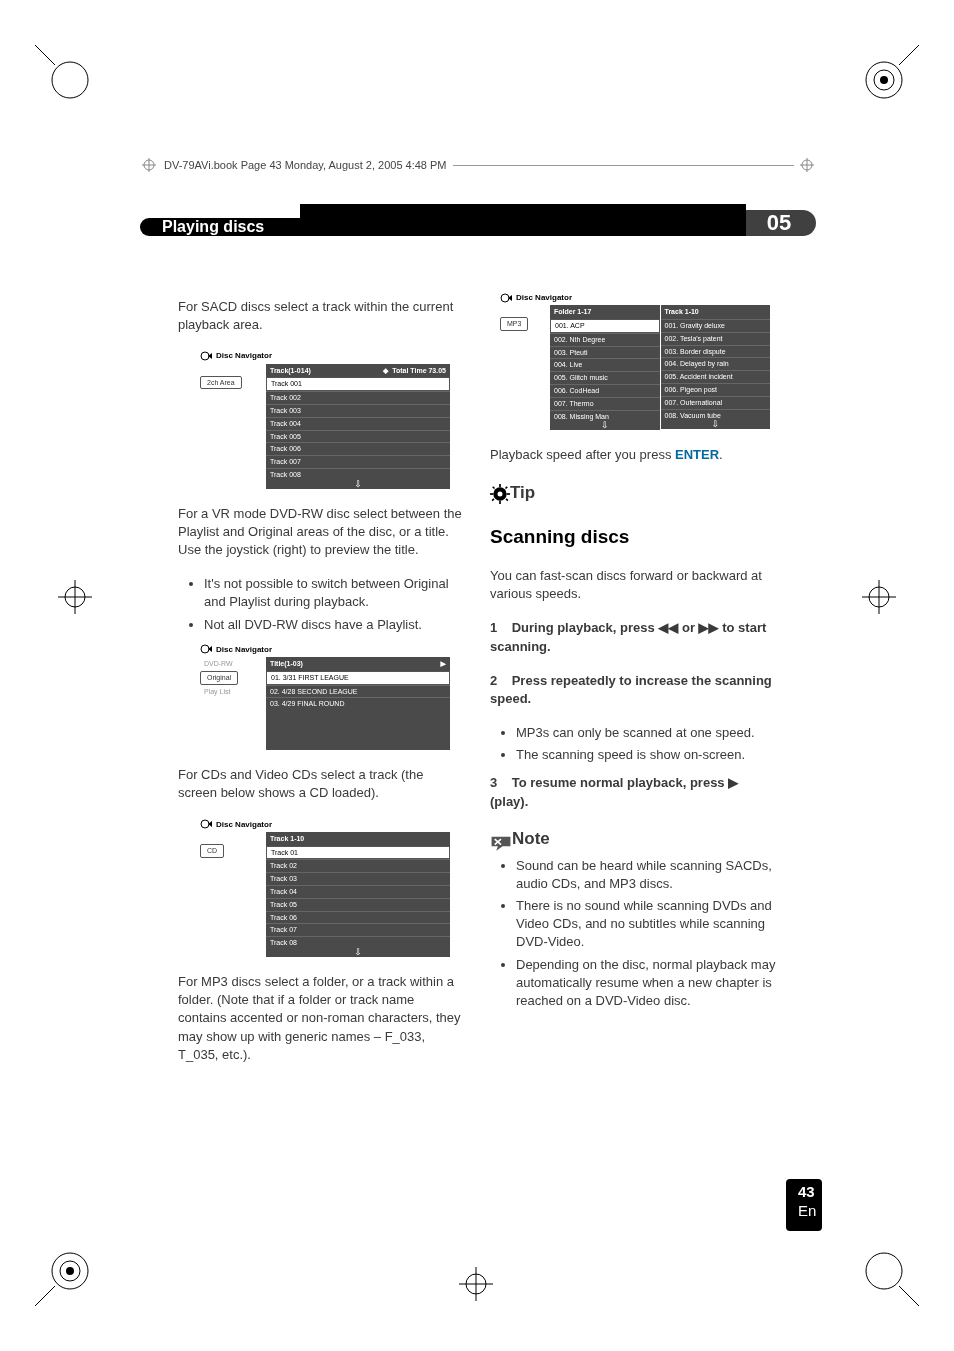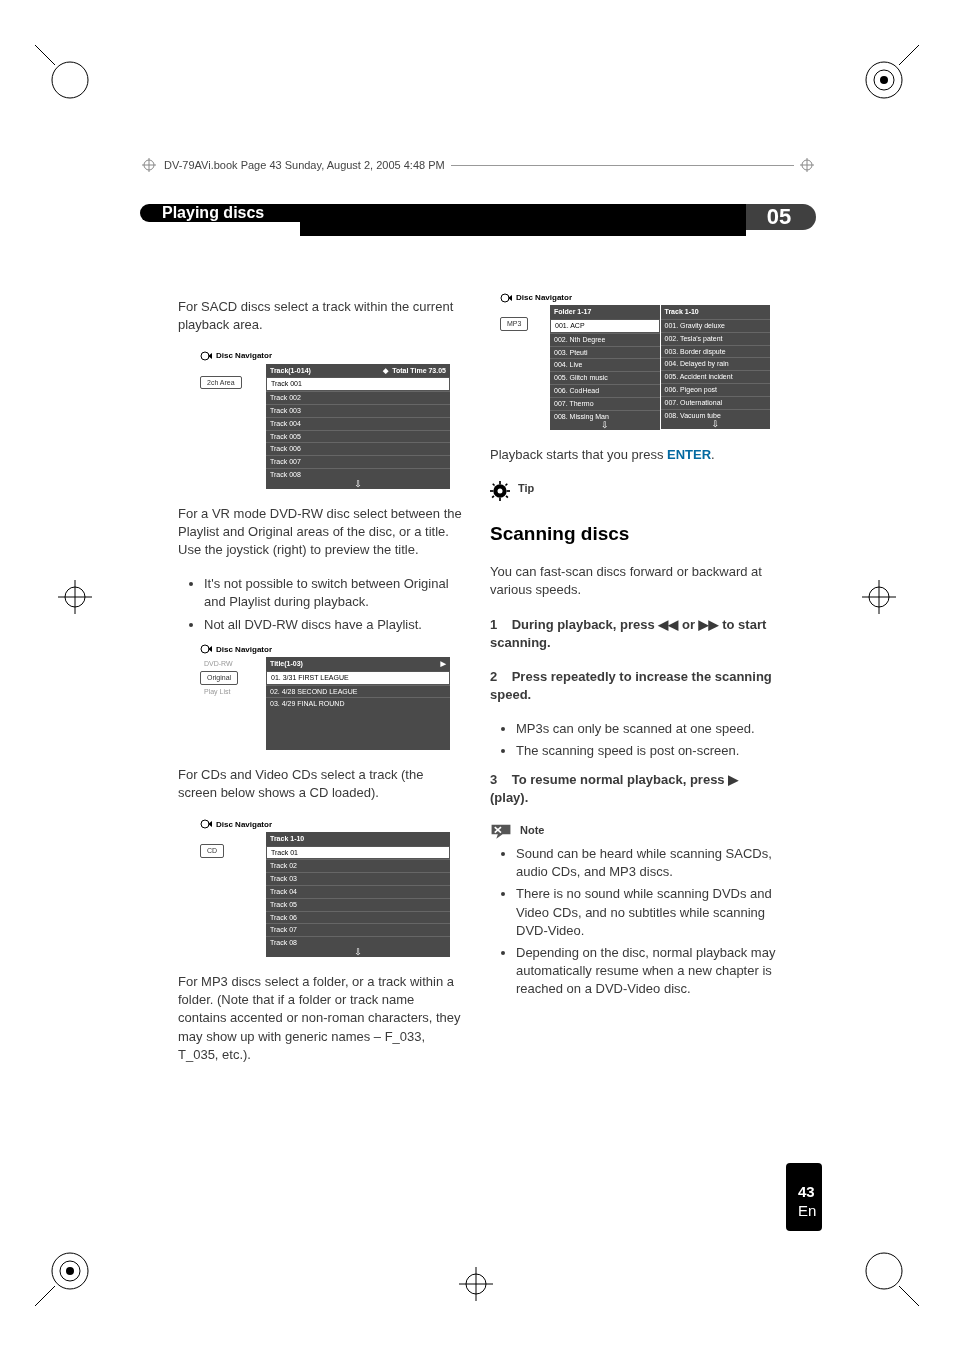--- a/index.html
+++ b/index.html
@@ -26,21 +26,21 @@
     font-size: 11px; color: #444;
     display: flex; align-items: center;
   }
   .page-header-line .hline { border-top: 1px solid #999; flex: 1; margin: 0 6px; }
   .small-circle { width: 14px; height: 14px; display: inline-block; }
 
   .chapter-bar {
     position: absolute;
     top: 204px; left: 140px; right: 138px;
     height: 32px;
-    display: flex; align-items: flex-start;
+    display: flex; align-items: flex-end;
     font-family: Arial, sans-serif;
   }
   .chapter-title {
     background: #000; color: #fff;
     border-radius: 16px 0 0 16px;
     padding: 0 18px 0 22px;
     display: flex; align-items: center;
     font-weight: bold; font-size: 16px;
     width: 160px;
   }
@@ -105,43 +105,43 @@
   .nav-arrows { text-align: center; color: #fff; font-size: 9px; background:#4a4a4a; padding:0; height:8px; line-height:6px;}
 
   .nav-split { display: flex; }
   .nav-split .nav-col { flex: 1; }
   .nav-split .nav-col + .nav-col { margin-left: 1px; }
 
   .playbk { color: #3a3a3a; font-size: 13px; }
   .playbk b { font-weight: bold; color: #0369a1; }
 
   .tip-hdr, .note-hdr {
-    display: flex; align-items: flex-start; gap: 8px;
+    display: flex; align-items: flex-end; 
     margin: 14px 0 4px 0;
-    font-weight: bold; font-size: 11px;
+    font-weight: bold; font-size: 17px;
   }
   .tip-icon { width: 20px; height: 20px; }
   .note-icon { width: 22px; height: 16px; }
 
   h2.section {
     font-size: 19px; font-weight: bold; color: #000;
     margin: 20px 0 2px 0;
   }
   .step { font-size: 13px; }
   .step b { font-weight: bold; }
   .step .num { font-weight: bold; }
 
   .italic { font-style: italic; }
 
   .page-num-pill {
     position: absolute;
     right: 132px; bottom: 120px;
     background: #000; color: #fff;
     border-radius: 4px;
-    padding: 20px 12px 12px 12px;
+    padding: 4px 12px 12px 12px;
     text-align: center;
     font-size: 15px; font-weight: bold;
     width: 36px;
   }
   .page-num-pill .lang { font-size: 15px; font-weight: normal; display: block; margin-top: 2px; }
 
   @media print { .reg-mark { display: block; } }
 </style>
 </head>
 <body>
@@ -181,21 +181,21 @@
     <line x1="0" y1="17" x2="34" y2="17" stroke="#000"></line>
     <line x1="17" y1="0" x2="17" y2="34" stroke="#000"></line>
   </svg>
 
 <div class="page-header-line">
   <svg class="small-circle" viewBox="0 0 14 14">
       <circle cx="7" cy="7" r="5" fill="none" stroke="#888"></circle>
       <line x1="0" y1="7" x2="14" y2="7" stroke="#888"></line>
       <line x1="7" y1="0" x2="7" y2="14" stroke="#888"></line>
     </svg>
-  <span style="margin-left:8px;">DV-79AVi.book  Page 43  Sunday, August 2, 2005  4:48 PM</span>
+  <span style="margin-left:8px;">DV-79AVi.book  Page 43  Monday, August 2, 2005  4:48 PM</span>
   <span class="hline"></span>
   <svg class="small-circle" viewBox="0 0 14 14">
       <circle cx="7" cy="7" r="5" fill="none" stroke="#888"></circle>
       <line x1="0" y1="7" x2="14" y2="7" stroke="#888"></line>
       <line x1="7" y1="0" x2="7" y2="14" stroke="#888"></line>
     </svg>
 </div>
 
 <div class="chapter-bar">
   <div class="chapter-title">Playing discs</div>
@@ -348,21 +348,21 @@
             <div class="nav-row">006. Pigeon post</div>
             <div class="nav-row">007. Outernational</div>
             <div class="nav-row">008. Vacuum tube</div>
             <div class="nav-arrows">⇩</div>
           </div>
         </div>
       </div>
     </div>
 
     <p class="playbk">
-      <span>Playback starts that you press </span><b>ENTER</b><span>.</span>
+      <span>Playback speed after you press </span><b>ENTER</b><span>.</span>
     </p>
 
     <div class="tip-hdr">
       <svg class="tip-icon" viewBox="0 0 24 24">
           <circle cx="12" cy="12" r="8" fill="#000"></circle>
           <circle cx="12" cy="12" r="3" fill="#fff"></circle>
           <g fill="#000">
             <rect x="11" y="0" width="2" height="4"></rect>
             <rect x="11" y="20" width="2" height="4"></rect>
             <rect x="0" y="11" width="4" height="2"></rect>
@@ -383,21 +383,21 @@
       <b class="num">1</b>&nbsp;&nbsp;&nbsp;
       <b><span>During playback, press </span><span>◀◀</span><span> or </span><span>▶▶</span><span> to start scanning.</span></b>
     </p>
 
     <p class="step" style="margin-top:10px;">
       <b class="num">2</b>&nbsp;&nbsp;&nbsp;
       <b>Press repeatedly to increase the scanning speed.</b>
     </p>
     <ul class="bullet-list">
       <li>MP3s can only be scanned at one speed.</li>
-      <li>The scanning speed is post on-screen.</li>
+      <li>The scanning speed is show on-screen.</li>
     </ul>
 
     <p class="step" style="margin-top:10px;">
       <b class="num">3</b>&nbsp;&nbsp;&nbsp;
       <b><span>To resume normal playback, press </span><span>▶</span><span> (play).</span></b>
     </p>
 
     <div class="note-hdr">
       <svg class="note-icon" viewBox="0 0 28 20">
           <path d="M2 2 L26 2 L26 14 L16 14 L8 20 L10 14 L2 14 Z" fill="#555"></path>

